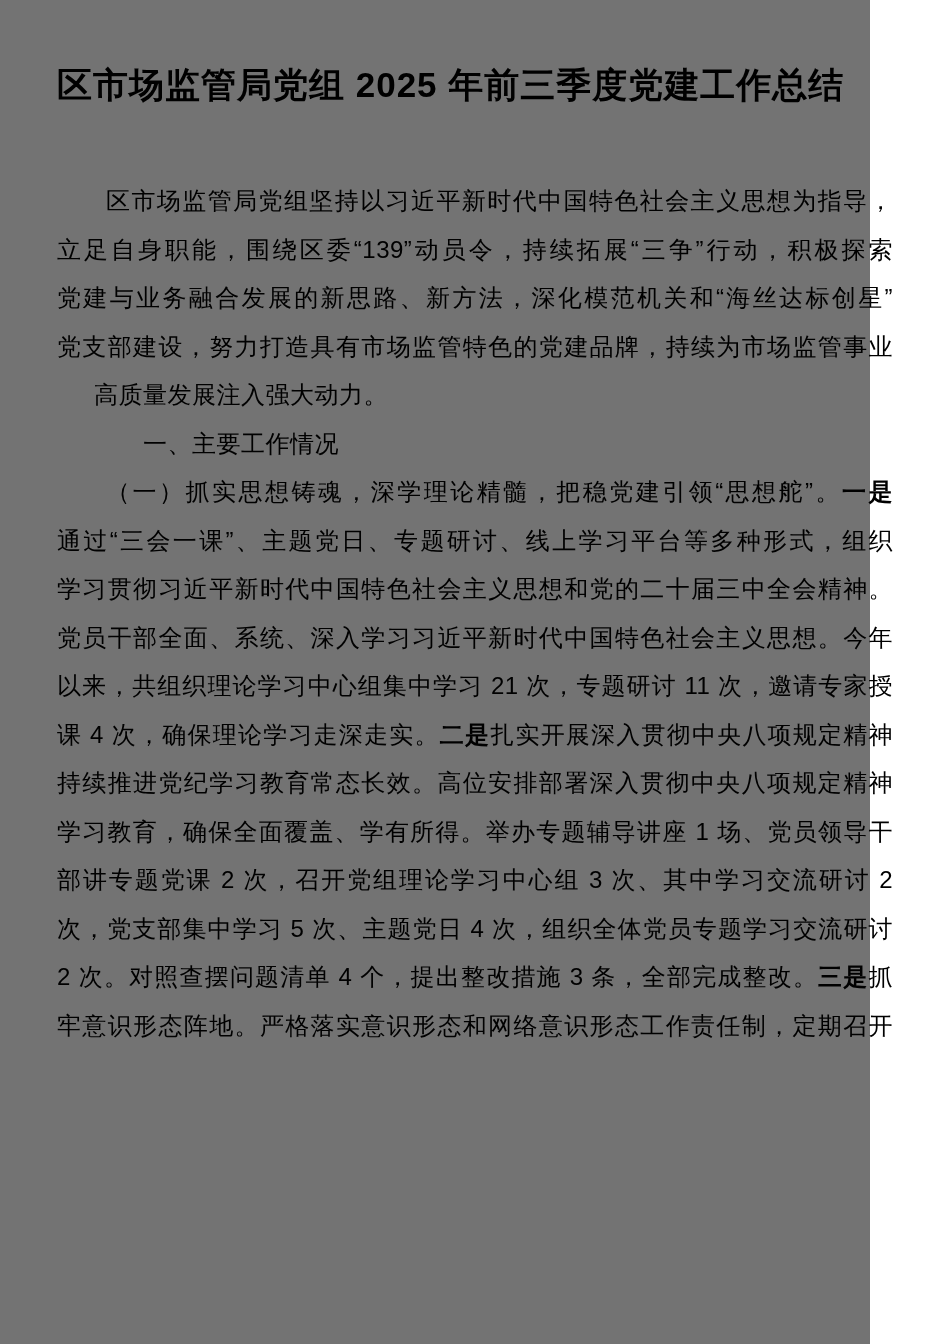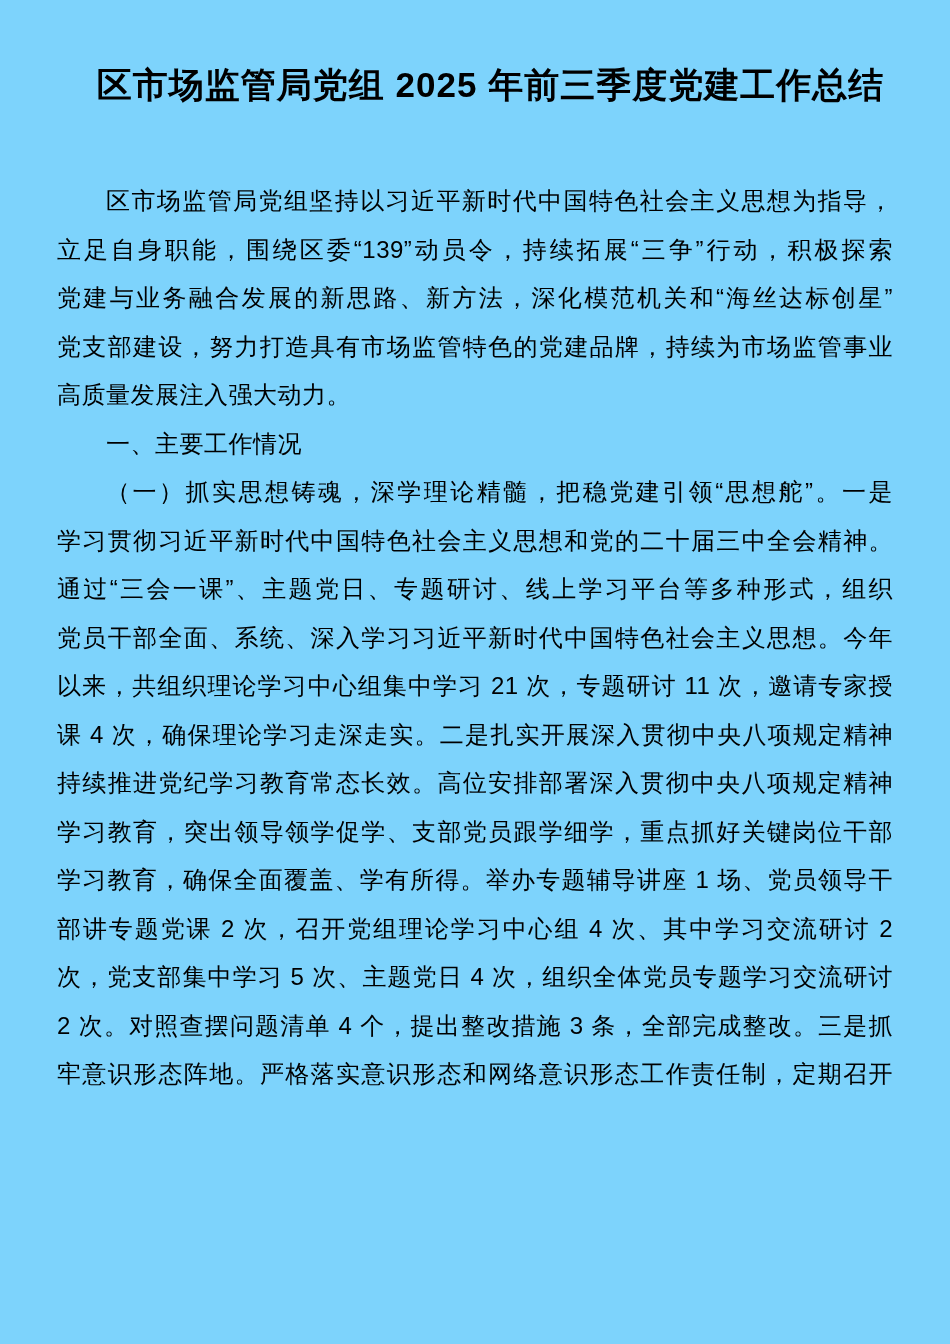--- a/index.html
+++ b/index.html
@@ -9,24 +9,24 @@
   body {
     width: 950px;
     height: 1344px;
     background: #ffffff;
     overflow: hidden;
     font-family: "Liberation Sans", "DejaVu Sans", sans-serif;
     color: #000000;
   }
   .page {
     box-sizing: border-box;
-    width: 950px;
+    width: 870px;
     height: 1344px;
     padding: 62px 26px 0 57px;
-    background: #7dd3fc;
+    background: #737373;
   }
   .doc-title {
     font-size: 35px;
     font-weight: bold;
     line-height: 46px;
     text-align: center;
     letter-spacing: 1px;
     margin: 0 0 69px 0;
     white-space: nowrap;
   }
@@ -43,53 +43,53 @@
     letter-spacing: 0.5px;
     text-align: justify;
     text-align-last: justify;
     white-space: nowrap;
     overflow: hidden;
   }
   .line.last {
     text-align: center;
     text-align-last: left;
     white-space: normal;
+    margin-left: 37px;
   }
   .line.indent {
     padding-left: 49px;
   }
   .line b {
-    font-weight: normal;
+    font-weight: bold;
   }
 </style>
 </head>
 <body>
 
 <div class="page">
   <h1 class="doc-title">区市场监管局党组 2025 年前三季度党建工作总结</h1>
   <div class="doc-body" id="doc-body">
       <div class="block">
         <div class="line indent"><span>区市场监管局党组坚持以习近平新时代中国特色社会主义思想为指导，</span></div>
         <div class="line"><span>立足自身职能，围绕区委“139”动员令，持续拓展“三争”行动，积极探索</span></div>
         <div class="line"><span>党建与业务融合发展的新思路、新方法，深化模范机关和“海丝达标创星”</span></div>
         <div class="line"><span>党支部建设，努力打造具有市场监管特色的党建品牌，持续为市场监管事业</span></div>
         <div class="line last"><span>高质量发展注入强大动力。</span></div>
       </div>
       <div class="block">
         <div class="line indent last"><span>一、主要工作情况</span></div>
       </div>
       <div class="block">
         <div class="line indent"><span>（一）抓实思想铸魂，深学理论精髓，把稳党建引领“思想舵”。</span><b>一是</b></div>
+        <div class="line"><span>通过“三会一课”、主题党日、专题研讨、线上学习平台等多种形式，组织</span></div>
         <div class="line"><span>学习贯彻习近平新时代中国特色社会主义思想和党的二十届三中全会精神。</span></div>
-        <div class="line"><span>通过“三会一课”、主题党日、专题研讨、线上学习平台等多种形式，组织</span></div>
         <div class="line"><span>党员干部全面、系统、深入学习习近平新时代中国特色社会主义思想。今年</span></div>
         <div class="line"><span>以来，共组织理论学习中心组集中学习 21 次，专题研讨 11 次，邀请专家授</span></div>
         <div class="line"><span>课 4 次，确保理论学习走深走实。</span><b>二是</b><span>扎实开展深入贯彻中央八项规定精神</span></div>
         <div class="line"><span>持续推进党纪学习教育常态长效。高位安排部署深入贯彻中央八项规定精神</span></div>
-        <div class="line"><span>学习教育，突出领导领学促学、支部党员跟学细学，重点抓好关键岗位干部</span></div>
         <div class="line"><span>学习教育，确保全面覆盖、学有所得。举办专题辅导讲座 1 场、党员领导干</span></div>
-        <div class="line"><span>部讲专题党课 2 次，召开党组理论学习中心组 4 次、其中学习交流研讨 2</span></div>
+        <div class="line"><span>部讲专题党课 2 次，召开党组理论学习中心组 3 次、其中学习交流研讨 2</span></div>
         <div class="line"><span>次，党支部集中学习 5 次、主题党日 4 次，组织全体党员专题学习交流研讨</span></div>
         <div class="line"><span>2 次。对照查摆问题清单 4 个，提出整改措施 3 条，全部完成整改。</span><b>三是</b><span>抓</span></div>
         <div class="line"><span>牢意识形态阵地。严格落实意识形态和网络意识形态工作责任制，定期召开</span></div>
       </div>
     </div>
 </div>
 
 </body></html>

